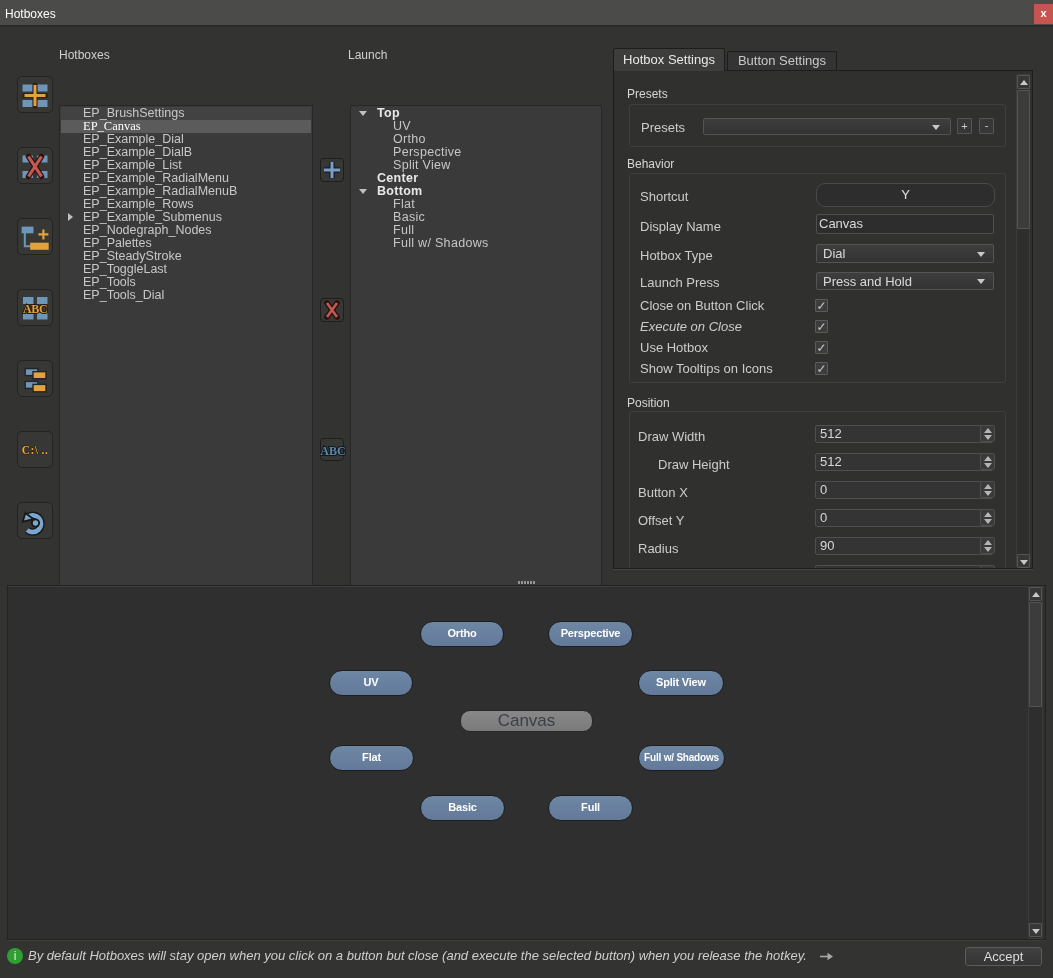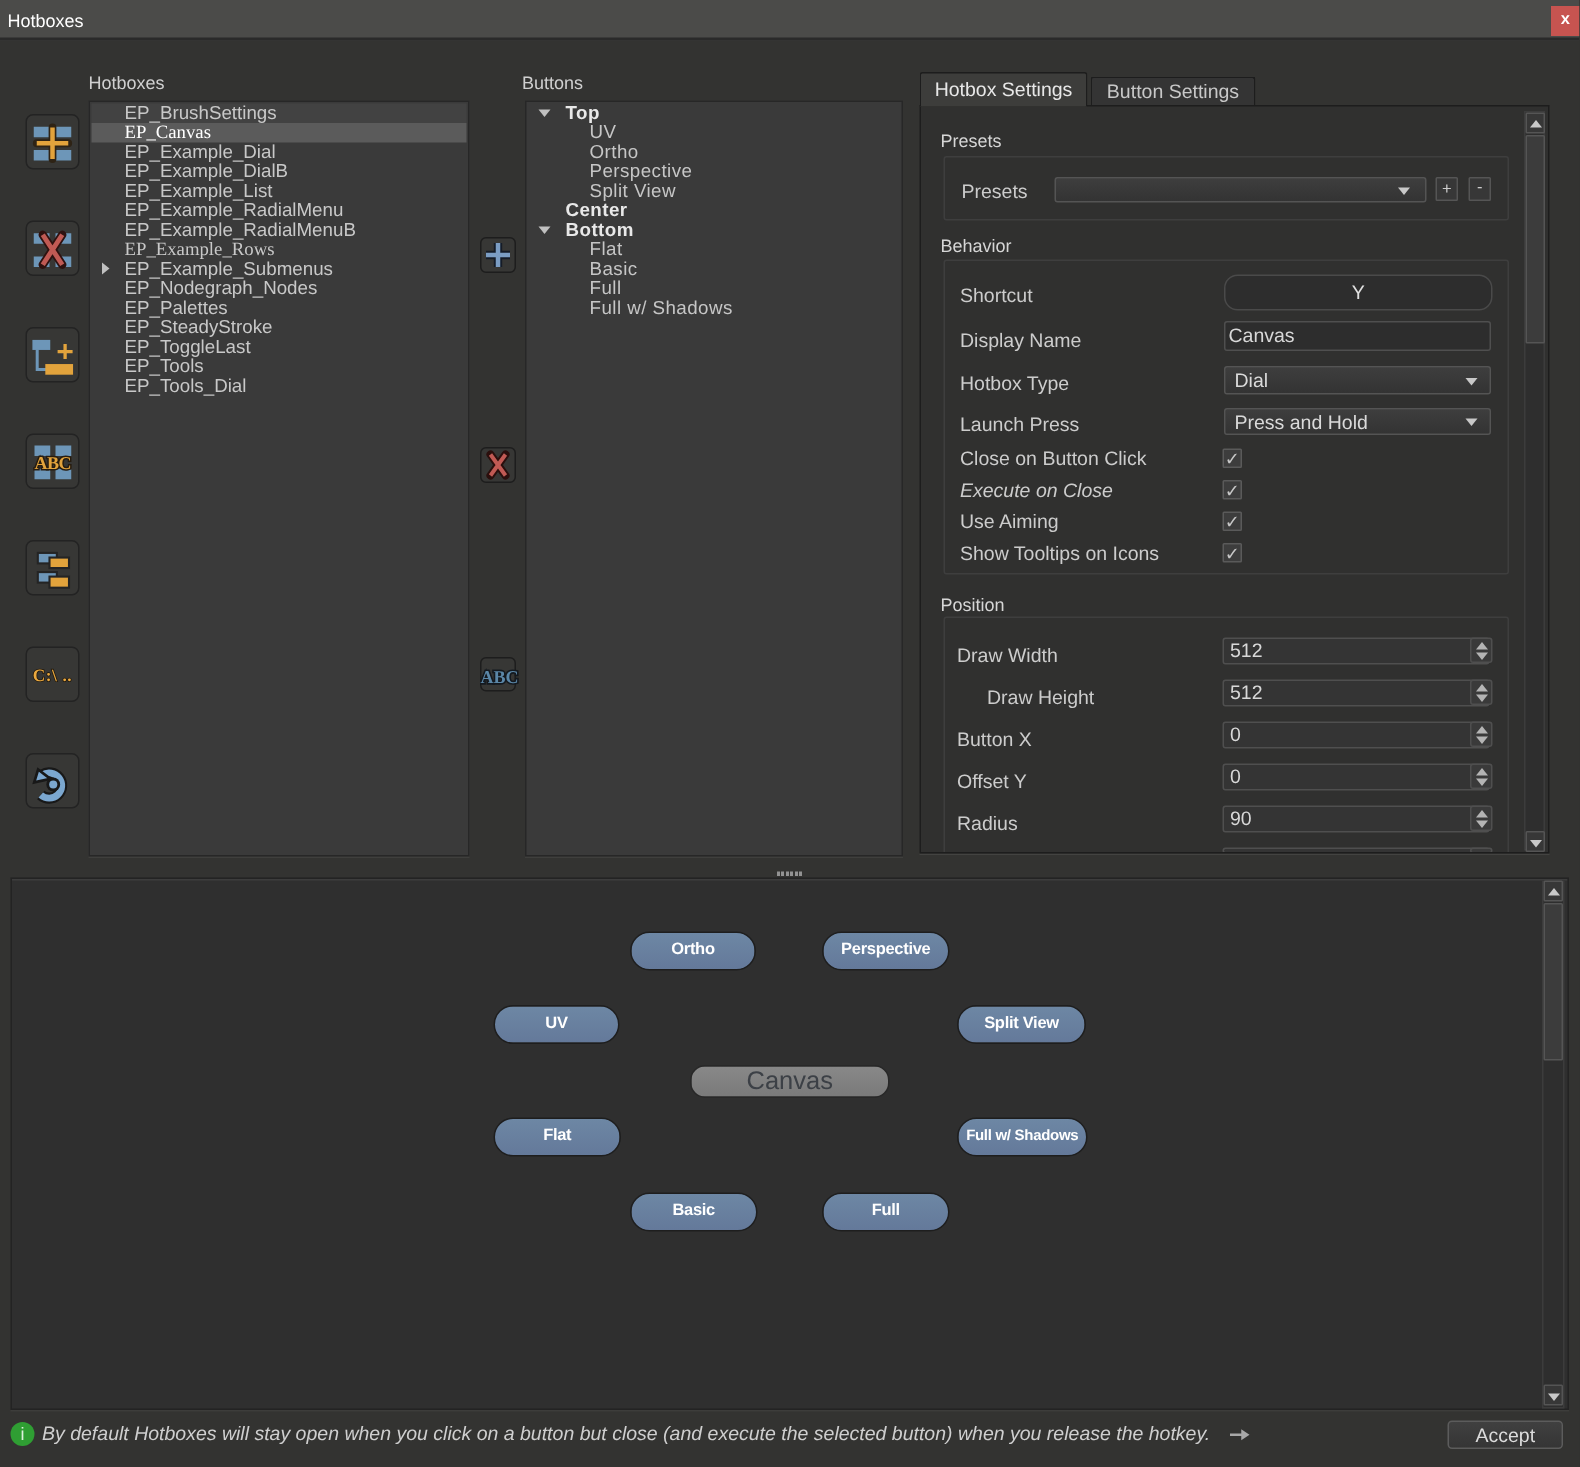--- a/index.html
+++ b/index.html
@@ -8,21 +8,21 @@
 .abs { position:absolute; }
 
 #titlebar { left:0; top:0; width:1053px; height:27px; background:#4b4b49; border-bottom:2px solid #2a2a2a; }
 #title { left:5px; top:7px; color:#ffffff; font-size:12px; }
 #closebtn { left:1034px; top:4px; width:19px; height:20px; background:#c75450; color:#fff; font-size:11px; font-weight:bold; text-align:center; line-height:19px; }
 
 .toolbtn { left:17px; width:36px; height:37px; background:#373735; border:1px solid #232323; border-radius:5px; }
 .toolbtn svg { position:absolute; left:2px; top:3px; }
 
 .panel-label { color:#d0d0d0; font-size:12px; }
-.listbox { background:#3a3a3a; border:1px solid #272727; box-shadow:0 1px 0 rgba(255,255,255,0.06); }
+.listbox { background:#3a3a3a; border:1px solid #272727; box-shadow:0 1px 0 rgba(255,255,255,0.06);margin-top:38px; }
 .listrow { position:absolute; left:1px; right:1px; height:13px; line-height:13px; font-size:12.5px; color:#c8c8c8; padding-left:22px; white-space:nowrap; }
 .sel { background:#5b5b5b; color:#ffffff; }
 .first { background:#424242; }
 .treerow { position:absolute; left:1px; right:1px; height:13px; line-height:13px; font-size:12.5px; color:#c6c6c6; white-space:nowrap; letter-spacing:0.3px; }
 .treerow b { color:#e8e8e8; }
 .tri-r { position:absolute; width:0; height:0; border-left:5px solid #c0c0c0; border-top:4px solid transparent; border-bottom:4px solid transparent; }
 .tri-d { position:absolute; width:0; height:0; border-top:5px solid #c0c0c0; border-left:4px solid transparent; border-right:4px solid transparent; }
 
 .midbtn { left:320px; width:24px; height:24px; background:#373735; border:1px solid #1d1d1d; border-radius:4px; text-align:center; }
 
@@ -120,32 +120,32 @@
 
 <div class="abs panel-label" style="left:59px; top:48px;">Hotboxes</div>
 <div class="abs listbox" style="left:59px; top:67px; width:254px; height:504px;">
   <div class="listrow first" style="top:1px;">EP_BrushSettings</div>
   <div class="listrow sel" style="top:14px;font-family:Liberation Serif, serif;">EP_Canvas</div>
   <div class="listrow" style="top:27px;">EP_Example_Dial</div>
   <div class="listrow" style="top:40px;">EP_Example_DialB</div>
   <div class="listrow" style="top:53px;">EP_Example_List</div>
   <div class="listrow" style="top:66px;">EP_Example_RadialMenu</div>
   <div class="listrow" style="top:79px;">EP_Example_RadialMenuB</div>
-  <div class="listrow" style="top:92px;font-family:Liberation Serif, serif;">EP_Example_Rows</div>
+  <div class="listrow" style="top:92px;">EP_Example_Rows</div>
   <div class="listrow" style="top:105px;">EP_Example_Submenus</div>
   <div class="listrow" style="top:118px;">EP_Nodegraph_Nodes</div>
   <div class="listrow" style="top:131px;">EP_Palettes</div>
   <div class="listrow" style="top:144px;">EP_SteadyStroke</div>
   <div class="listrow" style="top:157px;">EP_ToggleLast</div>
   <div class="listrow" style="top:170px;">EP_Tools</div>
   <div class="listrow" style="top:183px;">EP_Tools_Dial</div>
   <div class="tri-r" style="left:8px; top:107px;"></div>
 </div>
 
-<div class="abs panel-label" style="left:348px; top:48px;">Buttons</div>
+<div class="abs panel-label" style="left:348px; top:48px;">Launch</div>
 <div class="abs listbox" style="left:350px; top:67px; width:252px; height:504px;">
   <div class="treerow" style="top:1px;padding-left:40px;">
       <span class="tri-d" style="left:7px; top:4px;"></span>
       <b style="position:absolute;left:25px;">Top</b>
     </div>
   <div class="treerow" style="top:14px; padding-left:41px;">UV</div>
   <div class="treerow" style="top:27px; padding-left:41px;">Ortho</div>
   <div class="treerow" style="top:40px; padding-left:41px;">Perspective</div>
   <div class="treerow" style="top:53px; padding-left:41px;">Split View</div>
   <div class="treerow" style="top:66px;padding-left:44px;">
@@ -199,21 +199,21 @@
   <div class="flabel" style="left:26px; top:148px;">Display Name</div>
   <div class="input" style="left:202px; top:143px; width:178px; height:20px;">Canvas</div>
   <div class="flabel" style="left:26px; top:177px;">Hotbox Type</div>
   <div class="combo" style="left:202px; top:173px; width:178px; height:19px;">Dial<span class="ard" style="right:8px; top:7px;"></span></div>
   <div class="flabel" style="left:26px; top:204px;">Launch Press</div>
   <div class="combo" style="left:202px; top:201px; width:178px; height:18px;">Press and Hold<span class="ard" style="right:8px; top:6px;"></span></div>
   <div class="flabel" style="left:26px; top:227px;">Close on Button Click</div>
   <div class="checkbox" style="left:201px; top:228px;">✓</div>
   <div class="flabel" style="left:26px; top:248px;font-style:italic;">Execute on Close</div>
   <div class="checkbox" style="left:201px; top:249px;">✓</div>
-  <div class="flabel" style="left:26px; top:269px;">Use Aiming</div>
+  <div class="flabel" style="left:26px; top:269px;">Use Hotbox</div>
   <div class="checkbox" style="left:201px; top:270px;">✓</div>
   <div class="flabel" style="left:26px; top:290px;">Show Tooltips on Icons</div>
   <div class="checkbox" style="left:201px; top:291px;">✓</div>
 
   <div class="seclabel abs" style="left:13px; top:325px;">Position</div>
   <div class="groupbox" style="left:15px; top:340px; width:377px; height:200px;"></div>
   <div class="flabel" style="left:24px; top:358px;">Draw Width</div>
   <div class="spin" style="left:201px; top:354px; width:178px; height:18px;">512</div>
   <div class="flabel" style="left:24px; top:386px;margin-left:20px;">Draw Height</div>
   <div class="spin" style="left:201px; top:382px; width:178px; height:18px;">512</div>

